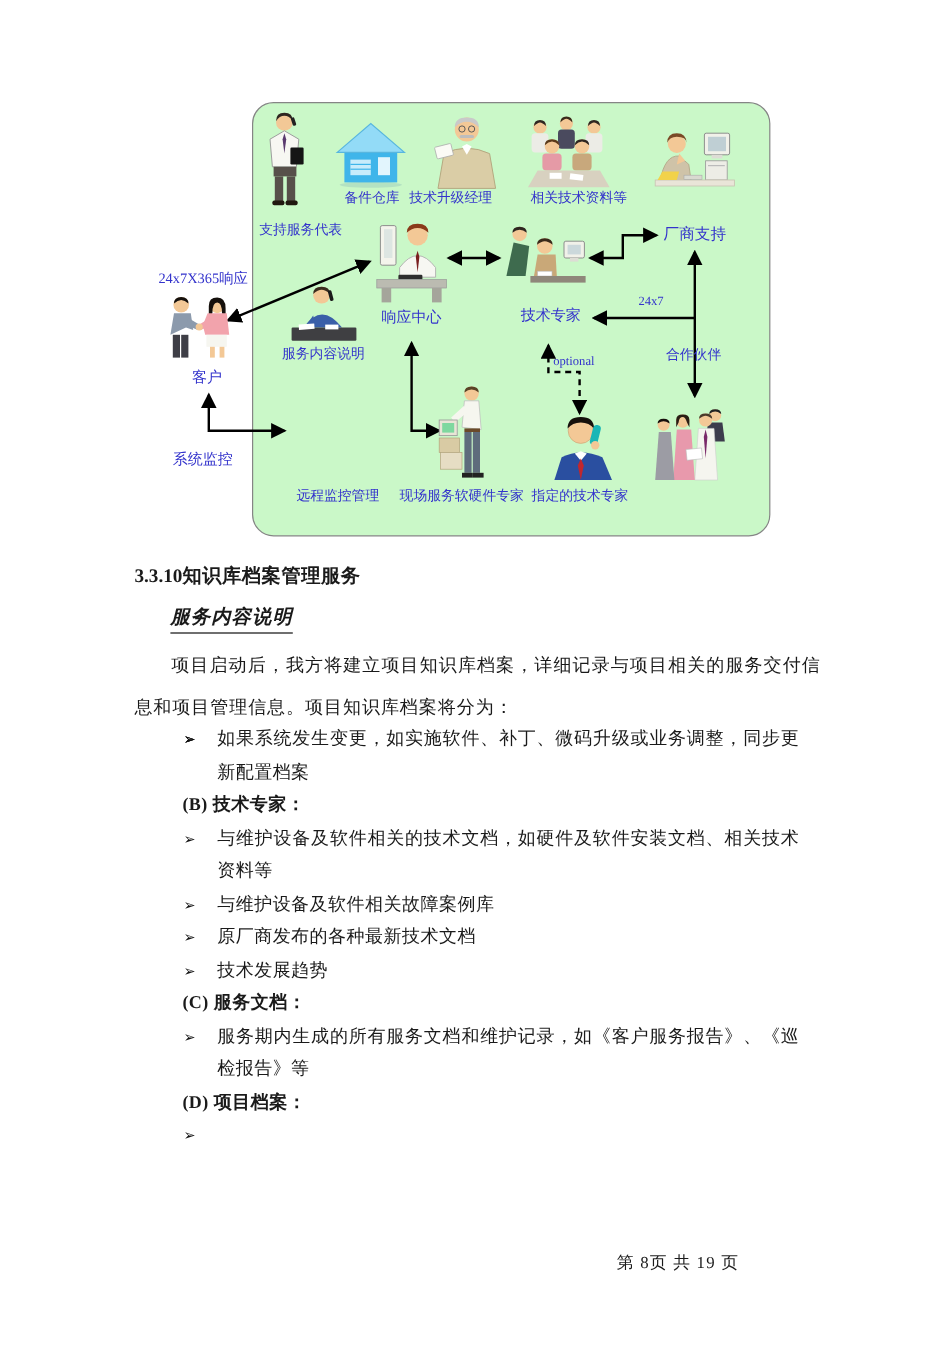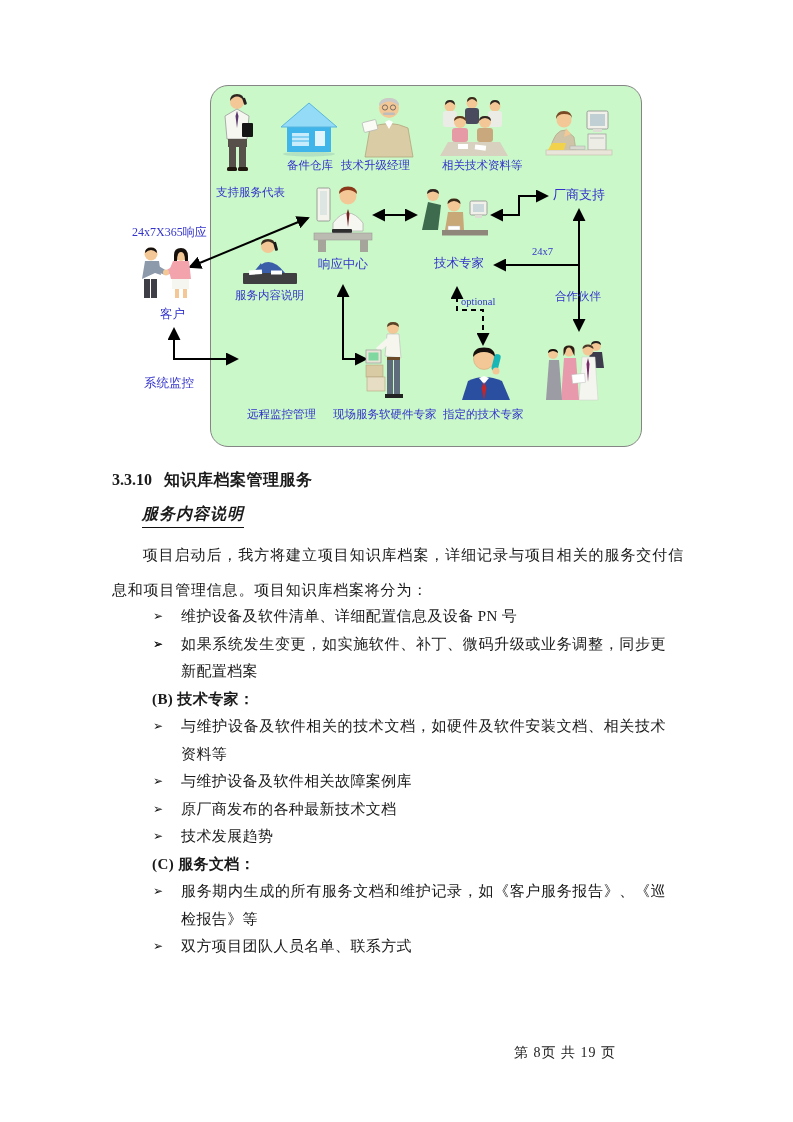--- a/index.html
+++ b/index.html
@@ -18,21 +18,21 @@
   .dlabel {
     position:absolute; color:#3333CC; white-space:nowrap;
     font-family:"Liberation Serif","DejaVu Serif",serif; line-height:1.1;
   }
   svg.clip { position:absolute; overflow:visible; }
   #arrow-layer { position:absolute; left:0; top:0; pointer-events:none; }
 
   
   .sec-heading { left:112px; top:470px; font-size:16px; font-weight:bold; letter-spacing:0.5px; }
   .sec-heading .num { letter-spacing:0; }
-  .sec-heading .ttl { margin-left:12px; }
+  .sec-heading .ttl { }
   .subheading {
     left:142px; top:504px; font-size:16px; font-weight:bold;
     border-bottom:1.5px solid #111; padding-bottom:2px; letter-spacing:1px;font-style:italic;
   }
   .paragraph {
     left:112px; top:538px; width:572px; font-size:15px; line-height:35px;
     letter-spacing:0.8px; text-align:justify; text-indent:2.05em;
   }
   .groups { left:152px; top:603px; width:514px; font-size:15px; line-height:27.5px; letter-spacing:0.4px; }
   .group-label { font-weight:bold; }
@@ -256,26 +256,27 @@
 
 <div class="abs sec-heading">
   <span class="num">3.3.10</span><span class="ttl">知识库档案管理服务</span>
 </div>
 
 <div class="abs subheading">服务内容说明</div>
 
 <div class="abs paragraph">项目启动后，我方将建立项目知识库档案，详细记录与项目相关的服务交付信息和项目管理信息。项目知识库档案将分为：</div>
 
 <div class="abs groups" id="groups-root">
-    <div class="bullet-item"><span class="bullet">➢</span><span>维护设备及软件清单、详细配置信息及设备 PN 号</span></div>
+    <div class="bullet-item"><span class="bullet">➢</span></div>
     <div class="bullet-item"><span class="bullet">➢</span></div>
     <div class="bullet-item"><span class="bullet">➢</span><span>如果系统发生变更，如实施软件、补丁、微码升级或业务调整，同步更新配置档案</span></div>
     <div class="group-label">(B) 技术专家：</div>
     <div class="bullet-item"><span class="bullet">➢</span><span>与维护设备及软件相关的技术文档，如硬件及软件安装文档、相关技术资料等</span></div>
     <div class="bullet-item"><span class="bullet">➢</span><span>与维护设备及软件相关故障案例库</span></div>
     <div class="bullet-item"><span class="bullet">➢</span><span>原厂商发布的各种最新技术文档</span></div>
     <div class="bullet-item"><span class="bullet">➢</span><span>技术发展趋势</span></div>
     <div class="group-label">(C) 服务文档：</div>
     <div class="bullet-item"><span class="bullet">➢</span><span>服务期内生成的所有服务文档和维护记录，如《客户服务报告》、《巡检报告》等</span></div>
-    <div class="bullet-item"><span class="bullet">➢</span><span>双方项目团队人员名单、联系方式</span></div>
+    <div class="group-label">(D) 项目档案：</div>
+    <div class="bullet-item"><span class="bullet">➢</span></div>
   </div>
 
 <div class="abs footer">第 8页 共 19 页</div>
 
 </body></html>

